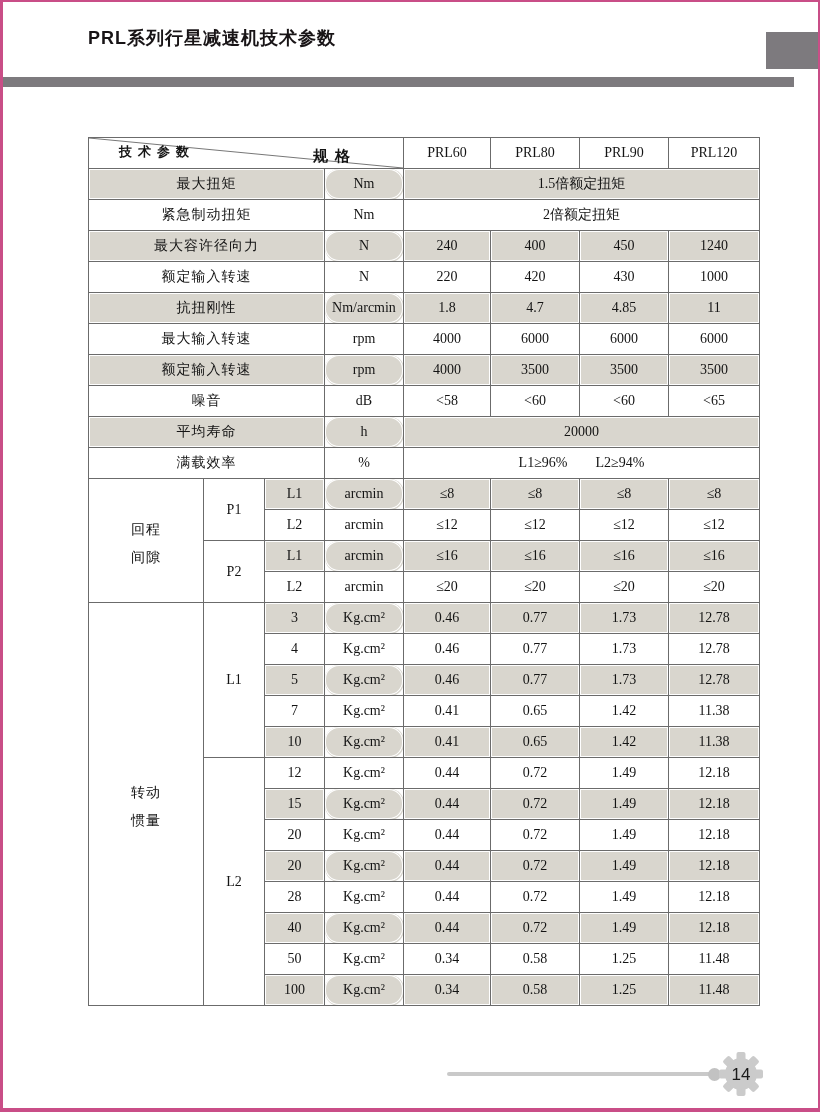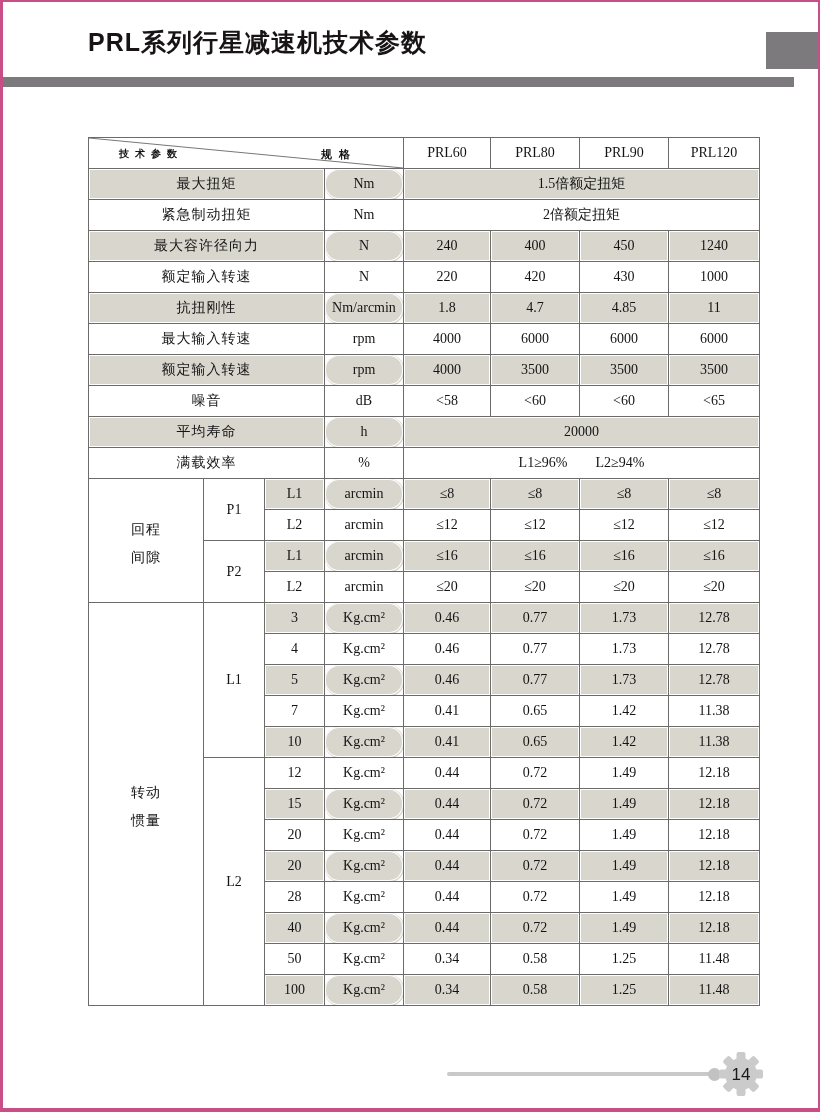--- a/index.html
+++ b/index.html
@@ -3,21 +3,21 @@
 <meta charset="utf-8">
 <style>
   :root{
     --pink:#c94e87; --hgray:#7d7a7e; --shade:#d9d6ce; --fgray:#c9c9c9;
   }
   html,body{margin:0;padding:0;}
   body{width:820px;height:1112px;position:relative;background:#fff;
        font-family:"Liberation Sans",sans-serif;color:#111;}
   .page{position:absolute;inset:0;border-style:solid;border-color:var(--pink);
         border-width:2px 2px 4px 3px;box-sizing:border-box;background:#fff;overflow:hidden;}
-  .title{position:absolute;left:85px;top:24px;font-size:25px;font-weight:bold;
+  .title{position:absolute;left:85px;top:24px;font-size:18px;font-weight:bold;
          color:#181416;letter-spacing:1px;white-space:nowrap;}
   .titlebar{position:absolute;left:0;top:75px;width:791px;height:10px;background:var(--hgray);}
   .cornersq{position:absolute;left:763px;top:30px;width:52px;height:37px;background:var(--hgray);}
 
   table.spec{position:absolute;left:85px;top:135px;width:671px;border-collapse:collapse;
              table-layout:fixed;font-family:"Liberation Serif","DejaVu Serif",serif;}
   table.spec td, table.spec th{border:1px solid #6b6b6b;height:30px;padding:0;
              text-align:center;vertical-align:middle;font-size:14px;font-weight:normal;color:#141414;}
   table.spec{border:1px solid #4f4f4f;}
   thead td, thead th{height:61px;}
@@ -25,23 +25,23 @@
   td.g{background:var(--shade);box-shadow:inset 0 0 0 1px #fff;}
   td.lbl{padding-right:85px;font-size:14px;letter-spacing:1px;margin-left:20px;}
   td.unit{font-size:13px;border-radius:14px;}
   td.val{font-size:13.5px;}
   td.grp{font-size:14px;letter-spacing:1px;background:#fff;}
   td.grp div{line-height:22px;margin-top:6px;}
   td.sub{font-size:13.5px;}
 
   td.diag{position:relative;background:#fff;}
   .diagsvg{position:absolute;left:0;top:0;width:100%;height:100%;display:block;}
-  .tr-label{position:absolute;right:46px;top:9px;font-weight:bold;font-size:11px;
+  .tr-label{position:absolute;right:46px;top:9px;font-weight:bold;font-size:15px;
             letter-spacing:7px;font-family:"Liberation Sans",sans-serif;}
-  .bl-label{position:absolute;left:30px;bottom:7px;font-weight:bold;font-size:10px;
+  .bl-label{position:absolute;left:30px;bottom:7px;font-weight:bold;font-size:13px;
             letter-spacing:6px;font-family:"Liberation Sans",sans-serif;}
 
   .footline{position:absolute;left:444px;top:1070px;width:264px;height:4px;
             background:var(--fgray);border-radius:2px;}
   .footdot{position:absolute;left:705px;top:1066px;width:13px;height:13px;
            border-radius:50%;background:#c2c2c2;}
   .gearwrap{position:absolute;left:714px;top:1048px;width:48px;height:48px;}
   .gearwrap svg{display:block;width:100%;height:100%;}
   .gearwrap text{font-family:"Liberation Sans",sans-serif;font-size:17px;fill:#1a1a1a;}
 </style>

